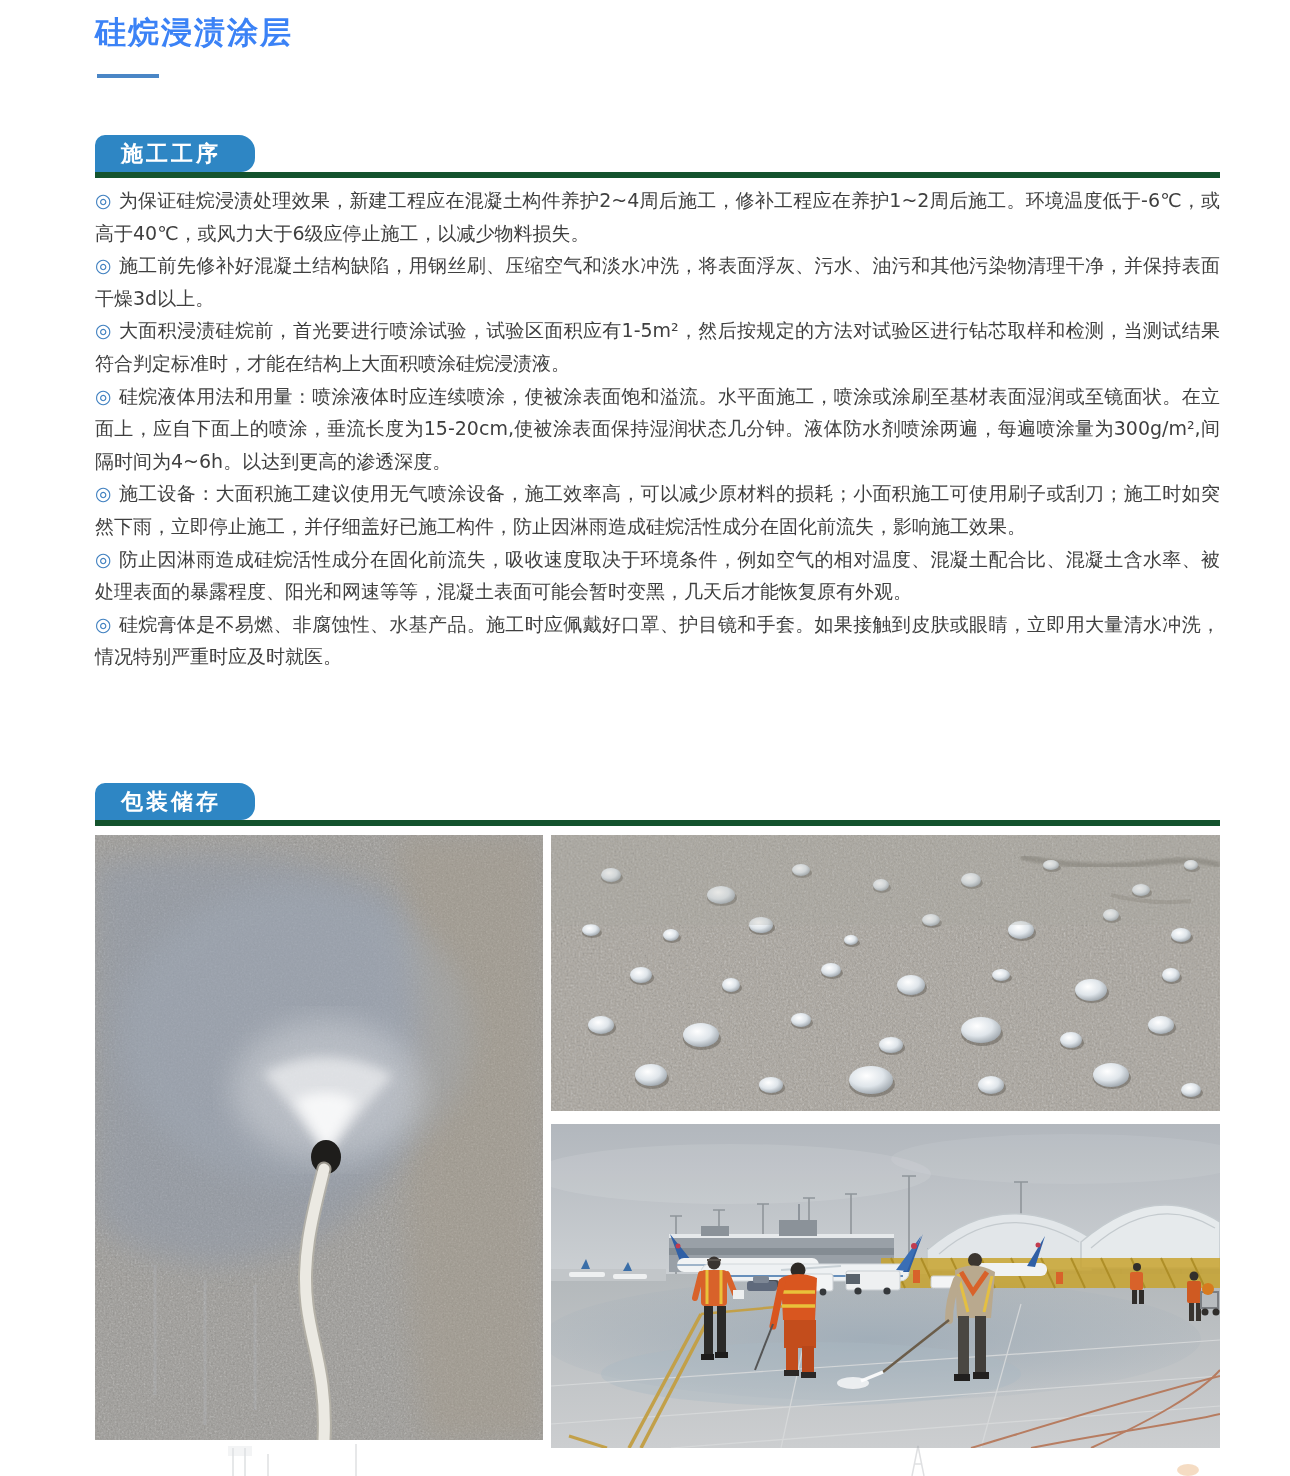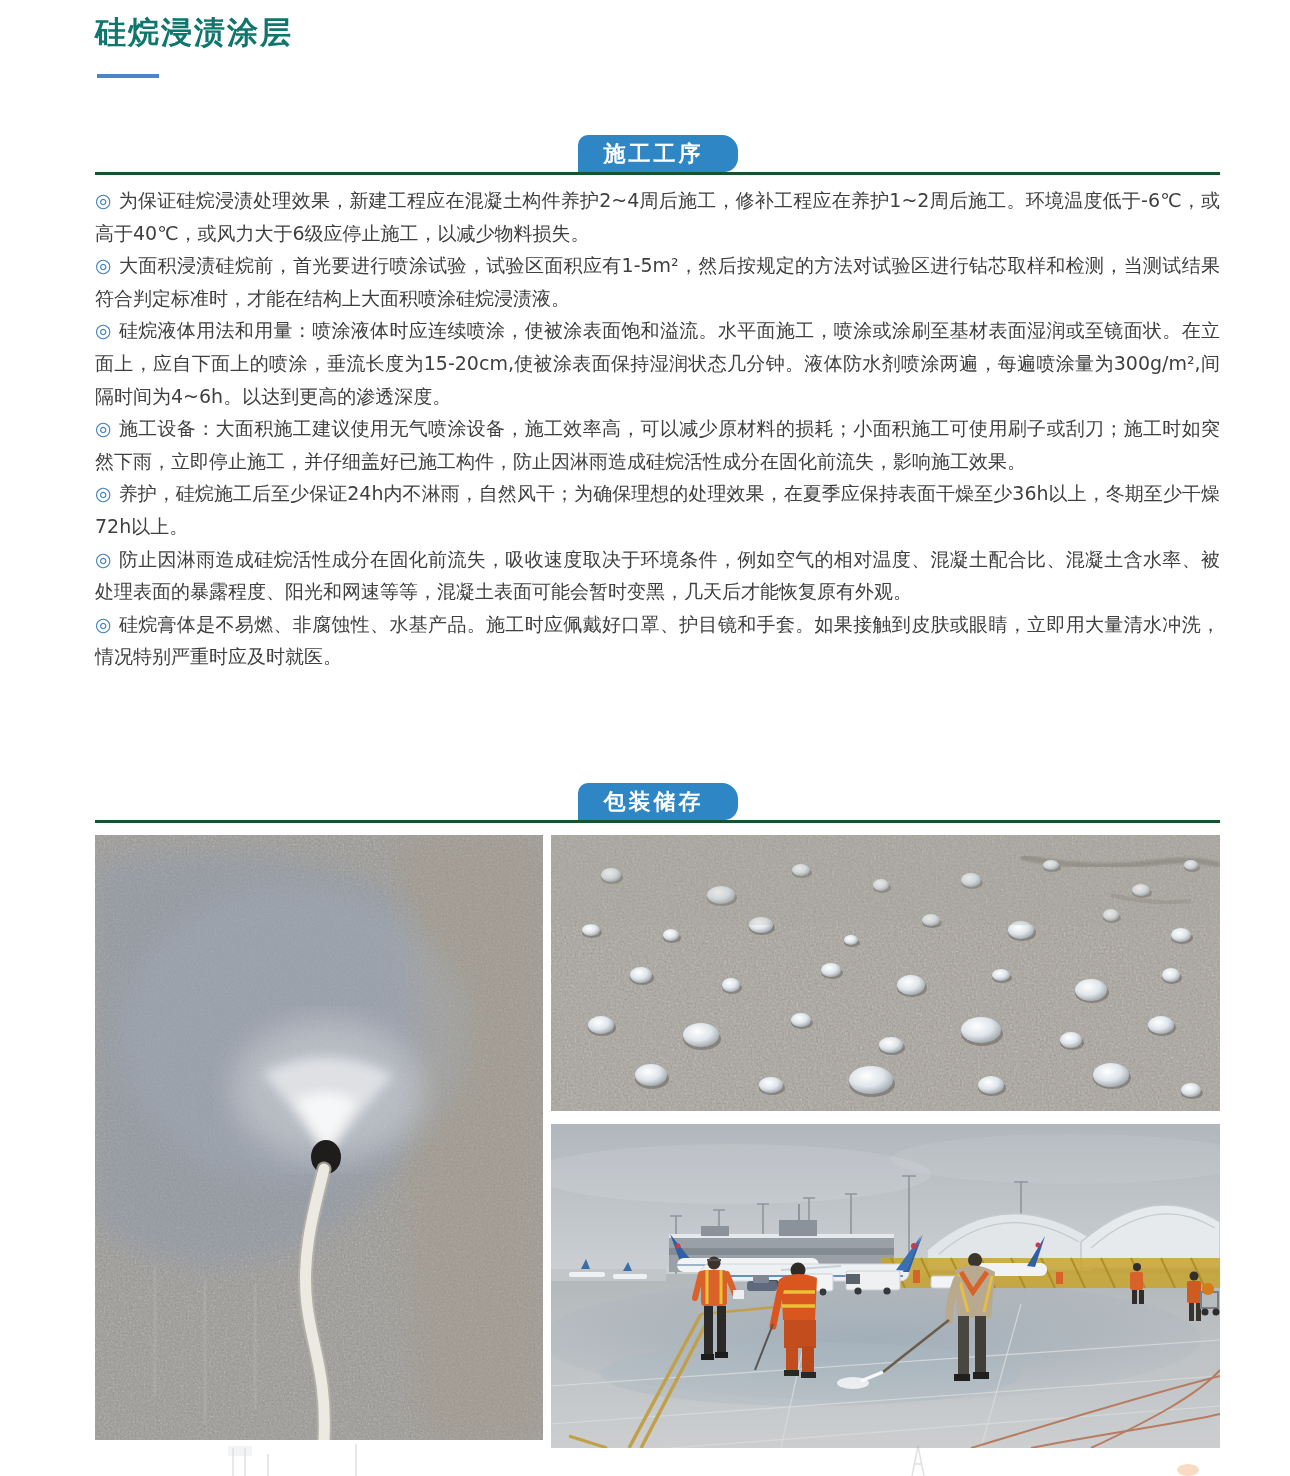--- a/index.html
+++ b/index.html
@@ -2,25 +2,25 @@
 <html><head>
 <meta charset="utf-8">
 <style>
   html,body{margin:0;padding:0;background:#ffffff;}
   body{width:1290px;height:1476px;position:relative;overflow:hidden;
        font-family:"DejaVu Sans","Liberation Sans",sans-serif;}
   .page{position:absolute;inset:0;background:#fff;}
 
   
   .doc-title{position:absolute;left:95px;top:12px;font-size:31px;font-weight:bold;
-             color:#0f766e;letter-spacing:2px;}
+             color:#3b82f6;letter-spacing:2px;}
   .title-rule{position:absolute;left:97px;top:74px;width:62px;height:4px;background:#4a86c6;}
 
   
-  .section-header{position:absolute;left:95px;width:1125px;border-bottom:3px solid #14532d;line-height:0;text-align:center;}
+  .section-header{position:absolute;left:95px;width:1125px;border-bottom:6px solid #14532d;line-height:0;}
   .section-tab{display:inline-block;background:#2e86c4;color:#ffffff;font-size:22px;font-weight:bold;
                line-height:37px;padding:0 34px 0 26px;border-radius:10px 16px 14px 0;letter-spacing:3px;}
   #sec1{top:135px;} #sec2{top:739px;margin-top:44px;}
 
   
   .bullets{position:absolute;left:95px;width:1125px;color:#3f3f3f;font-size:19px;
            line-height:32.6px;text-align:justify;}
   #bullets1{top:184px;} #bullets2{top:789px;}
   .bullets p{margin:0;}
   .dot{color:#4080c0;margin-right:7px;}
@@ -42,24 +42,24 @@
 
   <div class="doc-title">硅烷浸渍涂层</div>
   <div class="title-rule"></div>
 
   <div class="section-header" id="sec1">
     <span class="section-tab">施工工序</span>
   </div>
 
   <div class="bullets" id="bullets1">
     <p><span class="dot">◎</span><span>为保证硅烷浸渍处理效果，新建工程应在混凝土构件养护2~4周后施工，修补工程应在养护1~2周后施工。环境温度低于-6℃，或高于40℃，或风力大于6级应停止施工，以减少物料损失。</span></p>
+    <p><span class="dot">◎</span><span>施工前先修补好混凝土结构缺陷，用钢丝刷、压缩空气和淡水冲洗，将表面浮灰、污水、油污和其他污染物清理干净，并保持表面干燥3d以上。</span></p>
     <p><span class="dot">◎</span><span>大面积浸渍硅烷前，首光要进行喷涂试验，试验区面积应有1-5m²，然后按规定的方法对试验区进行钻芯取样和检测，当测试结果符合判定标准时，才能在结构上大面积喷涂硅烷浸渍液。</span></p>
     <p><span class="dot">◎</span><span>硅烷液体用法和用量：喷涂液体时应连续喷涂，使被涂表面饱和溢流。水平面施工，喷涂或涂刷至基材表面湿润或至镜面状。在立面上，应自下面上的喷涂，垂流长度为15-20cm,使被涂表面保持湿润状态几分钟。液体防水剂喷涂两遍，每遍喷涂量为300g/m²,间隔时间为4~6h。以达到更高的渗透深度。</span></p>
     <p><span class="dot">◎</span><span>施工设备：大面积施工建议使用无气喷涂设备，施工效率高，可以减少原材料的损耗；小面积施工可使用刷子或刮刀；施工时如突然下雨，立即停止施工，并仔细盖好已施工构件，防止因淋雨造成硅烷活性成分在固化前流失，影响施工效果。</span></p>
-    <p><span class="dot">◎</span><span>养护，硅烷施工后至少保证24h内不淋雨，自然风干；为确保理想的处理效果，在夏季应保持表面干燥至少36h以上，冬期至少干燥72h以上。</span></p>
     <p><span class="dot">◎</span><span>防止因淋雨造成硅烷活性成分在固化前流失，吸收速度取决于环境条件，例如空气的相对温度、混凝土配合比、混凝土含水率、被处理表面的暴露程度、阳光和网速等等，混凝土表面可能会暂时变黑，几天后才能恢复原有外观。</span></p>
     <p><span class="dot">◎</span><span>硅烷膏体是不易燃、非腐蚀性、水基产品。施工时应佩戴好口罩、护目镜和手套。如果接触到皮肤或眼睛，立即用大量清水冲洗，情况特别严重时应及时就医。</span></p>
   </div>
 
   <div class="section-header" id="sec2">
     <span class="section-tab">包装储存</span>
   </div>
 
 
   <div class="photos">

